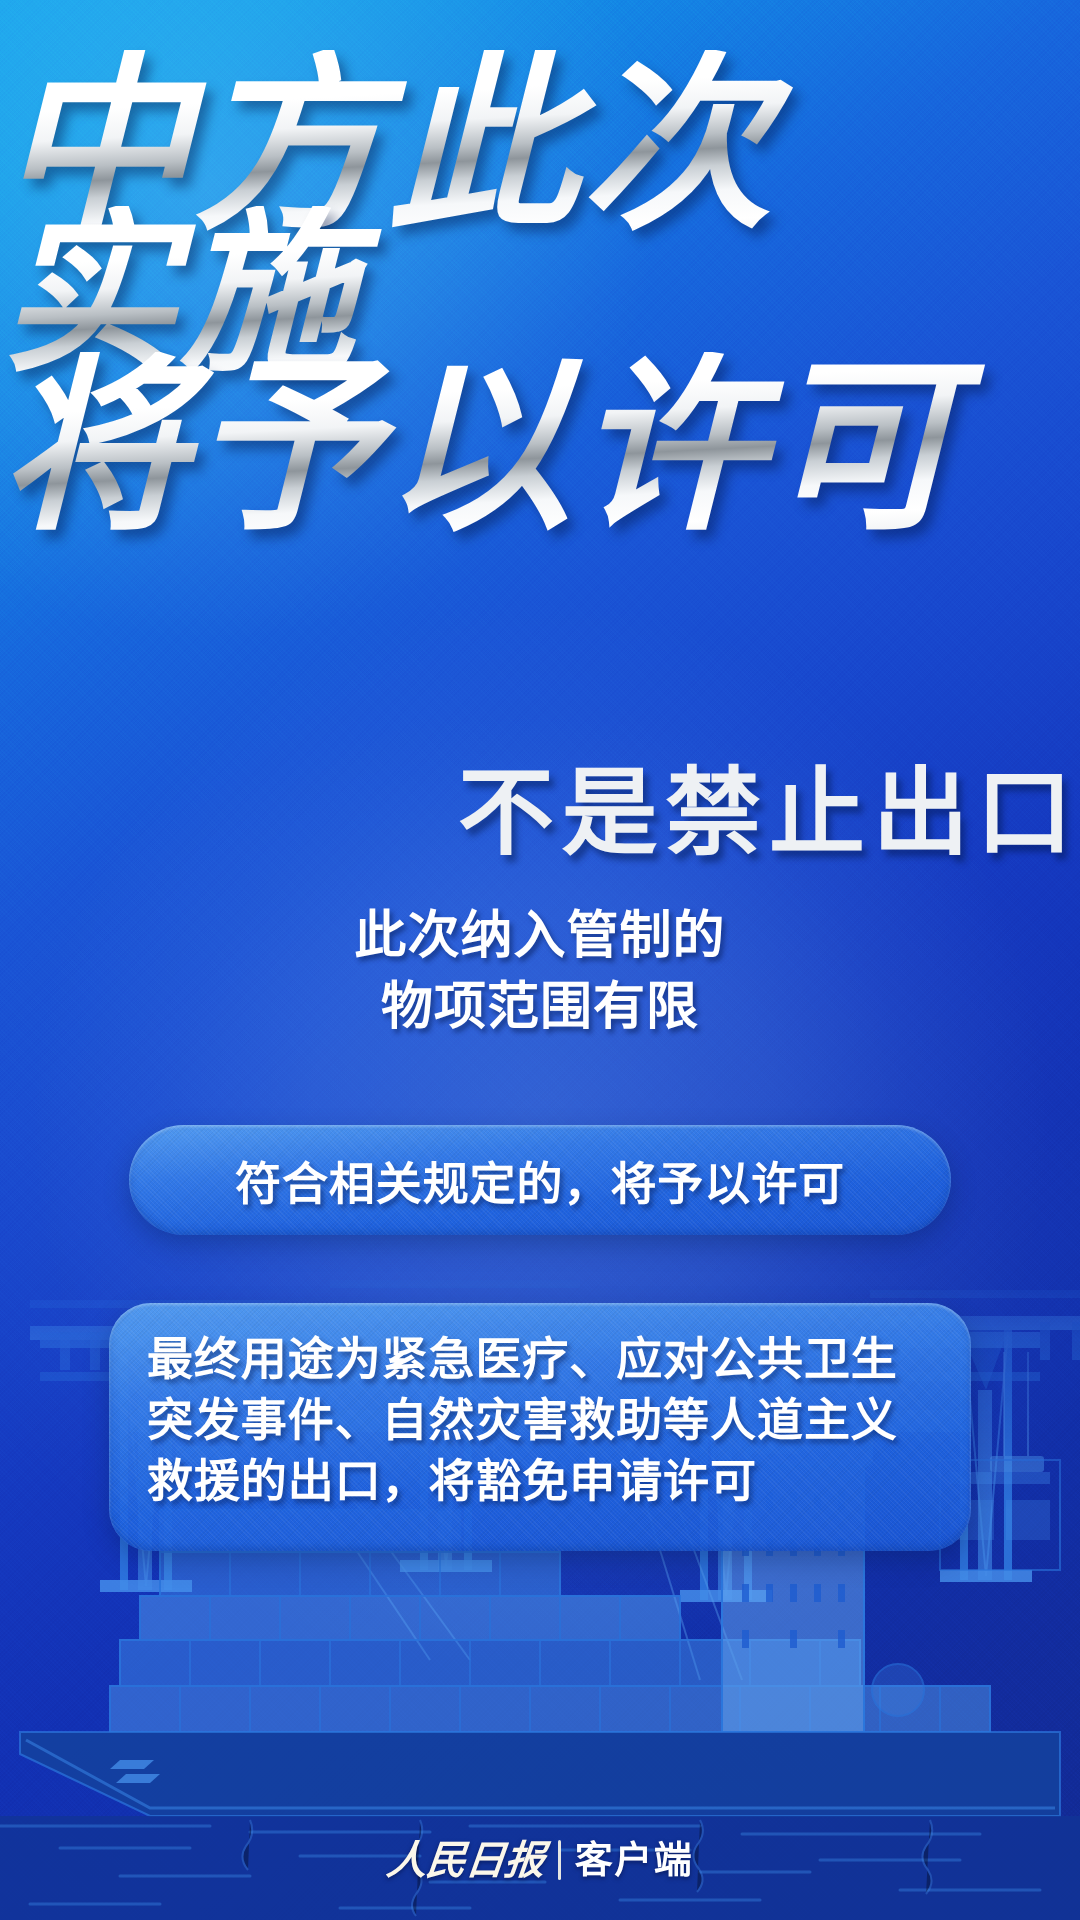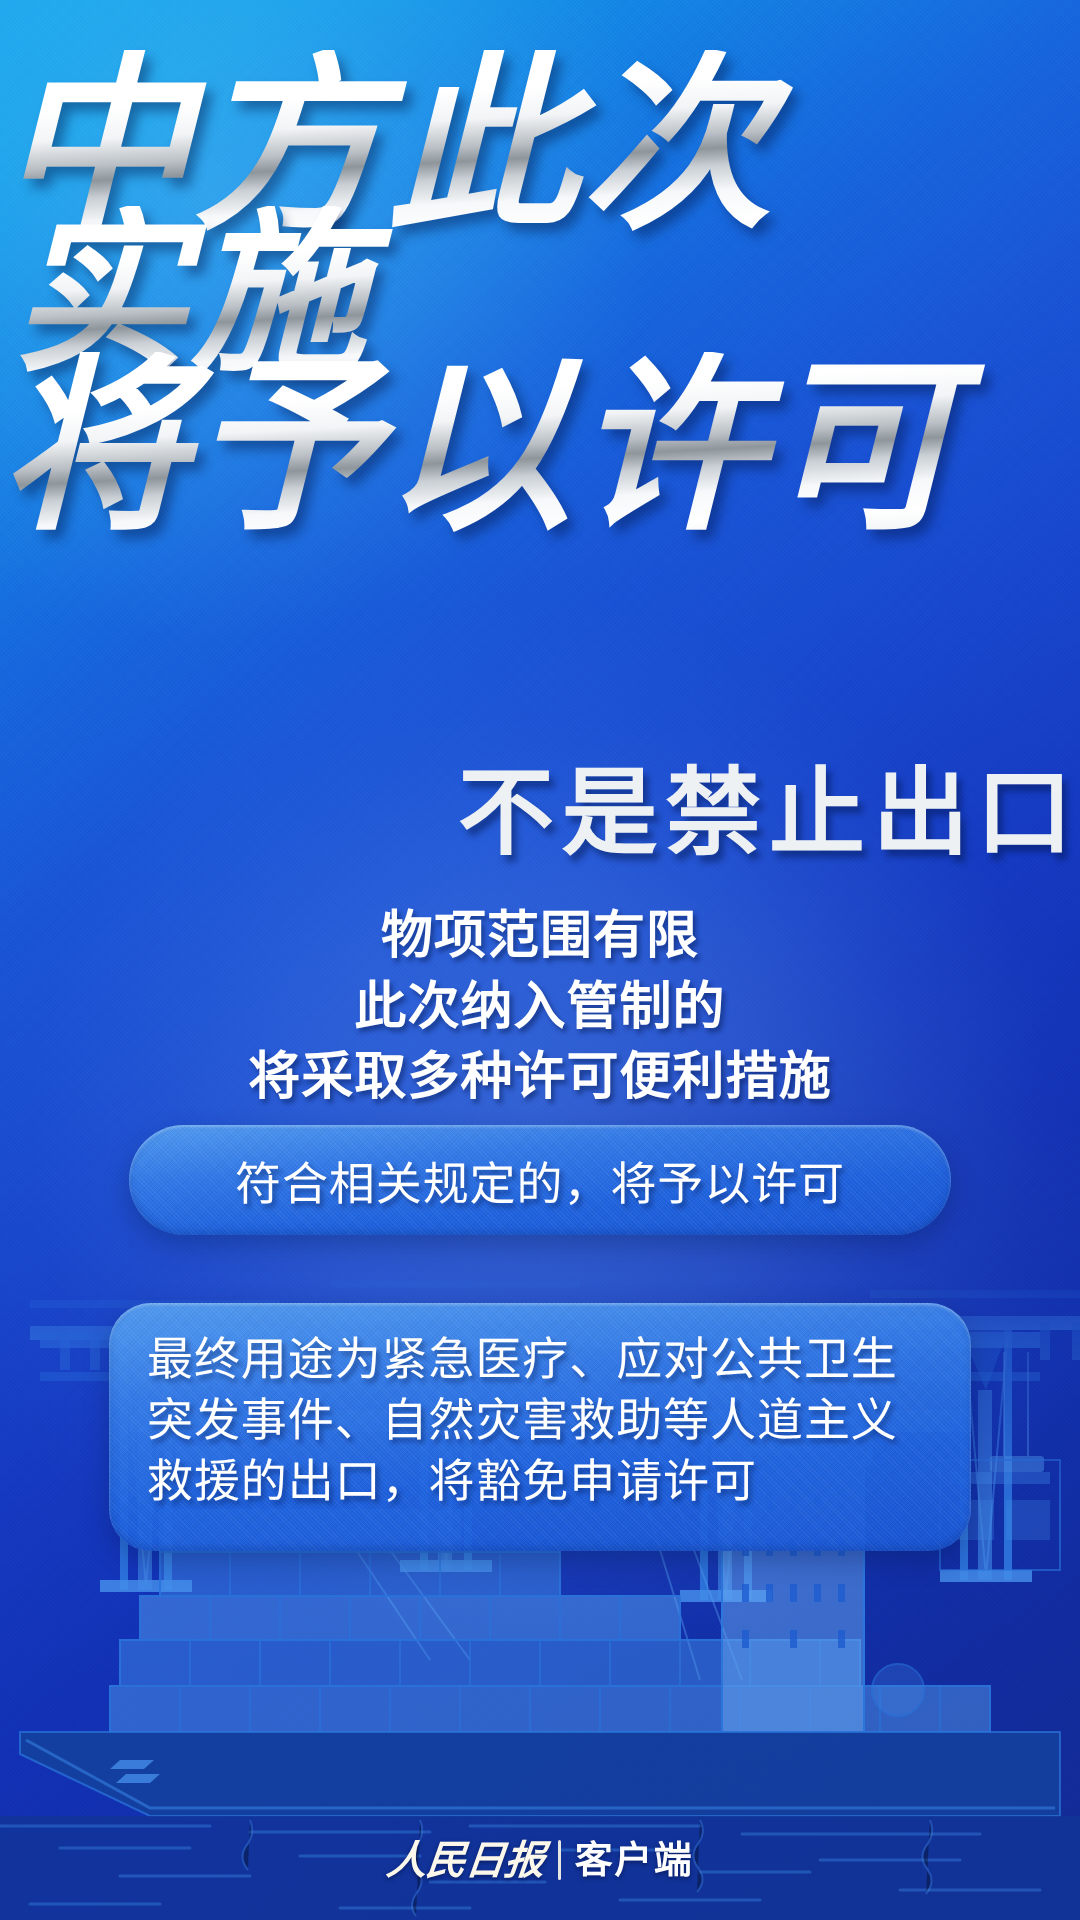--- a/index.html
+++ b/index.html
@@ -95,21 +95,21 @@
       #f6f8fa 72%,
       #ffffff 84%,
       #e6eaed 100%);
     -webkit-background-clip:text;
     background-clip:text;
     color:transparent;
     -webkit-text-fill-color:transparent;
     filter:drop-shadow(7px 9px 6px rgba(0,20,70,.42));
   }
   .tl1{font-size:190px;}
-  .tl2{font-size:176px;margin-top:-34px;padding-left:11px;}
+  .tl2{font-size:176px;margin-top:-34px;}
   .tl3{font-size:188px;margin-top:-30px;}
 
   .subtitle{
     position:absolute;left:0;right:0;top:765px;
     text-align:right;z-index:6;
     font-size:96px;font-weight:700;line-height:1;
     letter-spacing:.08em;
     color:#eef1f4;
     text-shadow:5px 7px 6px rgba(0,20,70,.45);
   }
@@ -159,21 +159,21 @@
   }
   .pill-b{
     width:862px;height:248px;border-radius:42px;
     margin-top:68px;
     padding:26px 38px 26px 38px;
     display:block;
   }
   .pill-text{
     position:relative;z-index:2;
     color:#ffffff;
-    font-size:46px;font-weight:400;letter-spacing:.02em;
+    font-size:46px;font-weight:700;letter-spacing:.02em;
     text-shadow:3px 4px 5px rgba(0,18,66,.45);
     white-space:nowrap;
   }
   .pill-b .pill-text{
     white-space:normal;
     line-height:1.33;
     text-indent:2em;
     text-align:left;
   }
 
@@ -416,23 +416,22 @@
 
   <div class="title-block">
     <span class="title-line tl1">中方此次</span>
     <span class="title-line tl2">实施</span>
     <span class="title-line tl3">将予以许可</span>
   </div>
 
   <div class="subtitle">不是禁止出口</div>
 
   <div class="lead">
+    <span>此次纳入管制的</span>
     <span>物项范围有限</span>
-    <span>此次纳入管制的</span>
-    <span>将采取多种许可便利措施</span>
   </div>
 
   <div class="pills">
     <div class="pill pill-a">
       <span class="pill-text">符合相关规定的，将予以许可</span>
     </div>
     <div class="pill pill-b">
       <span class="pill-text">最终用途为紧急医疗、应对公共卫生突发事件、自然灾害救助等人道主义救援的出口，将豁免申请许可</span>
     </div>
   </div>

